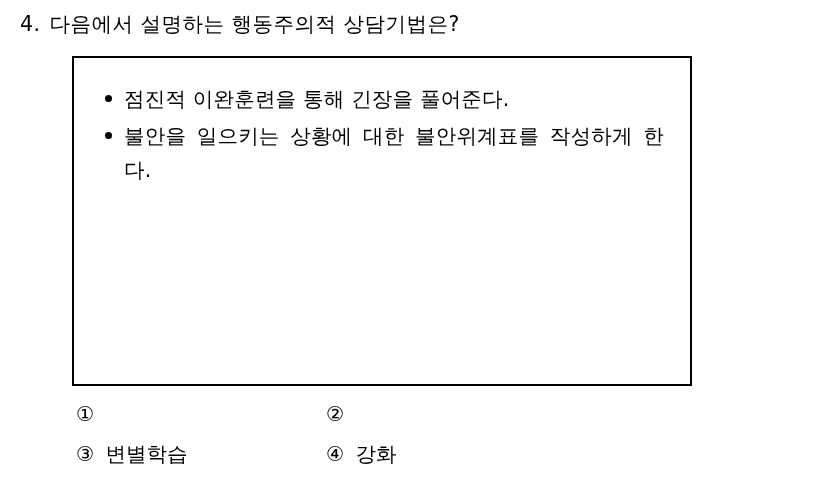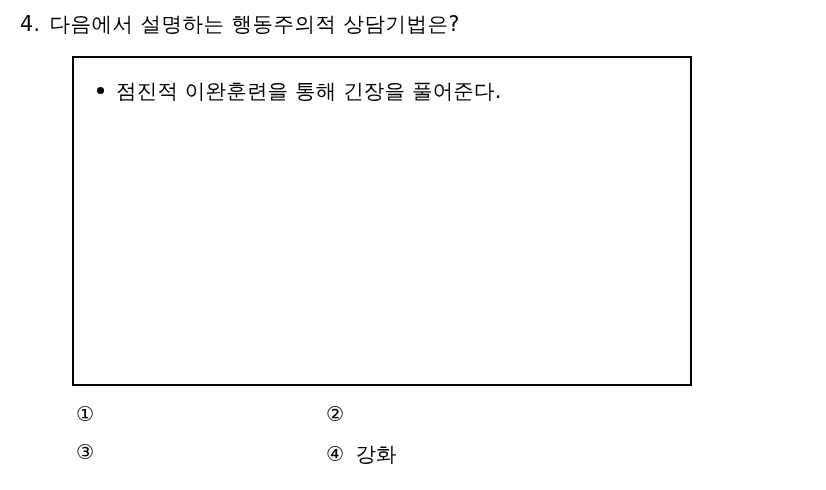--- a/index.html
+++ b/index.html
@@ -39,21 +39,21 @@
     position: absolute;
     left: 72px;
     top: 56px;
     width: 620px;
     height: 330px;
     border: 2px solid #000000;
     box-sizing: border-box;
     padding: 16px 18px 10px 20px;
   }
   .bullet-list {
-    margin: 0;
+    margin: 8px;
     padding: 0;
     list-style: none;
   }
   .bullet-item {
     position: relative;
     padding-left: 22px;
     font-size: 20.5px;
     line-height: 34px;
     margin-bottom: 3px;
     text-align: justify;
@@ -112,35 +112,40 @@
   <div class="question-line">
     <span class="q-num">4.</span><span class="q-text">다음에서 설명하는 행동주의적 상담기법은?</span>
   </div>
 
   <div class="stimulus-box">
     <ul class="bullet-list">
       <li class="bullet-item justify">
         <span class="bullet-dot"></span>
         <span class="bullet-text">점진적 이완훈련을 통해 긴장을 풀어준다.</span>
       </li>
+      <li class="bullet-item justify">
+        <span class="bullet-dot"></span>
+        <span class="bullet-text">불안을 일으키는 상황에 대한 불안위계표를 작성하게 한다.</span>
+      </li>
     </ul>
   </div>
 
   <div class="choices">
     <div class="choice-row">
       <div class="choice choice-a">
         <span class="choice-marker">①</span>
       </div>
       <div class="choice">
         <span class="choice-marker">②</span>
       </div>
     </div>
     <div class="choice-row">
       <div class="choice choice-a">
         <span class="choice-marker">③</span>
+        <span class="choice-label">변별학습</span>
       </div>
       <div class="choice">
         <span class="choice-marker">④</span>
         <span class="choice-label">강화</span>
       </div>
     </div>
   </div>
 
 </div>
 

